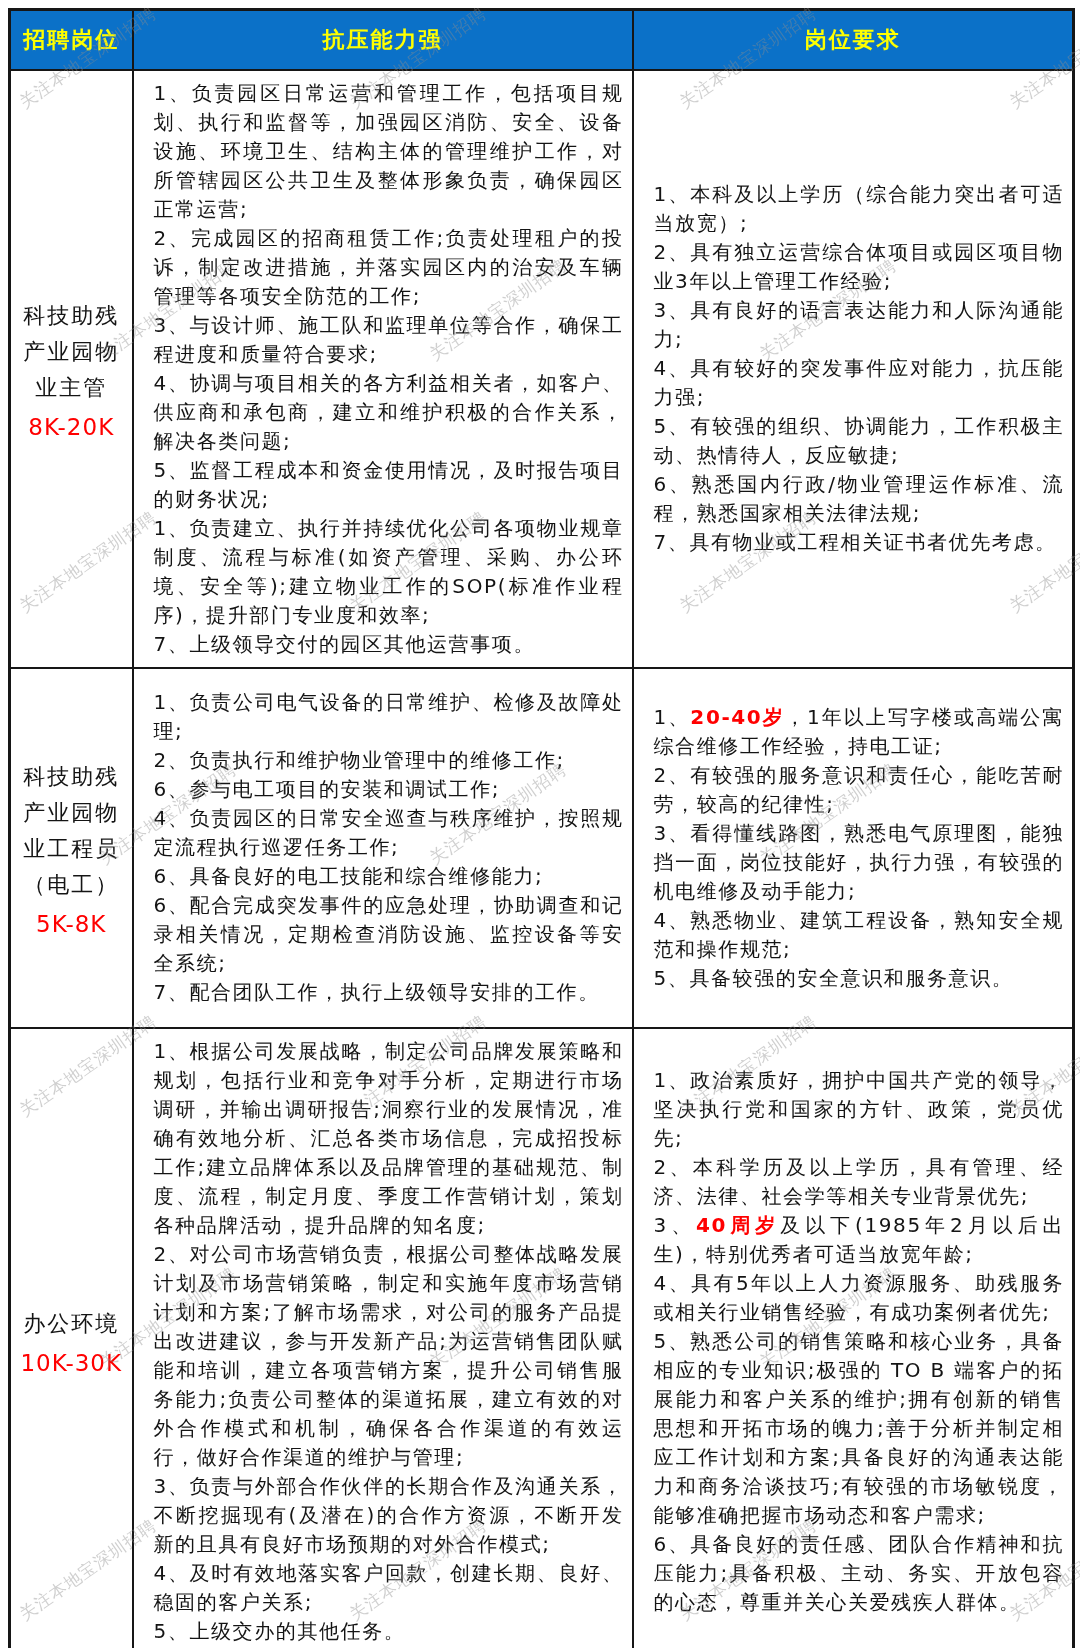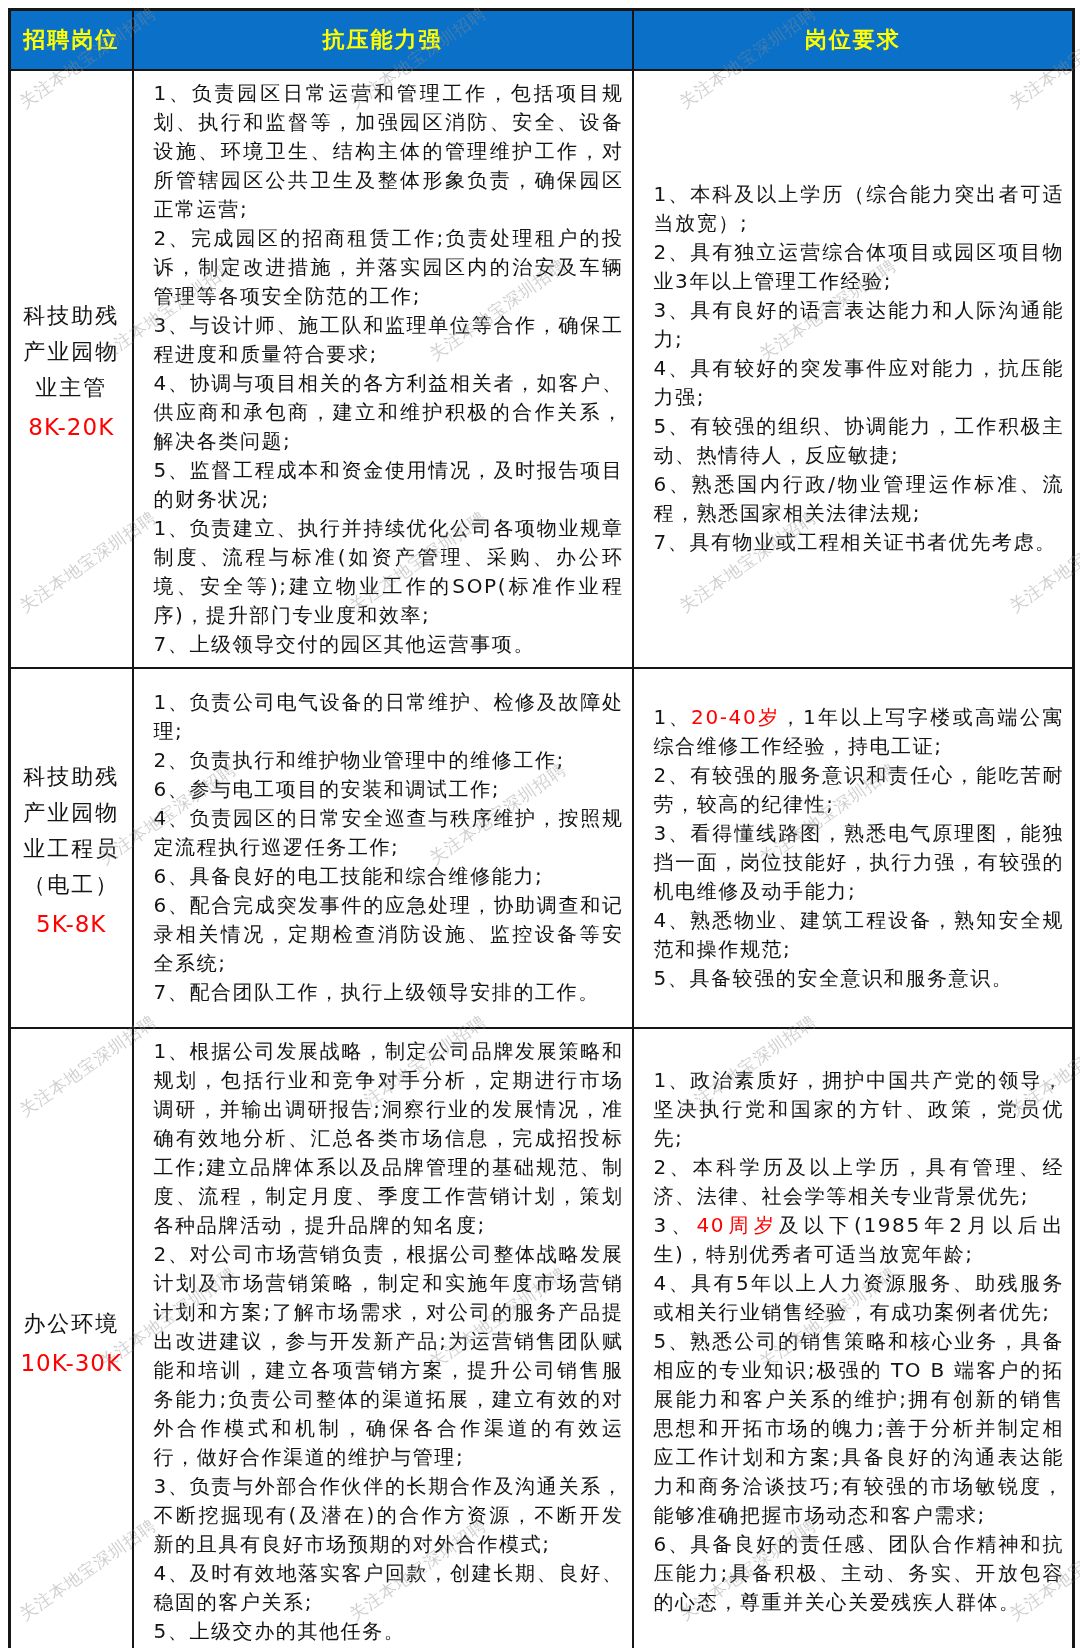--- a/index.html
+++ b/index.html
@@ -40,21 +40,21 @@
   }
   .pos-name{line-height:36px;letter-spacing:2px;}
   .pos-salary{color:var(--salary);margin-top:8px;font-size:23px;letter-spacing:1px;}
   td.text-cell{
     padding:8px 8px 8px 20px;
     font-size:20px;color:var(--body-text);
     line-height:29px;letter-spacing:1.6px;
     text-align:justify;
   }
   .item{margin:0;}
-  .red{color:var(--highlight);}
+  .red{color:var(--highlight);font-weight:bold;}
   .watermark-layer{
     position:absolute;inset:0;z-index:6;pointer-events:none;
   }
   .wm{
     position:absolute;
     font-size:17px;color:rgba(140,140,140,0.42);
     white-space:nowrap;letter-spacing:1px;
     transform:rotate(-35deg);transform-origin:left top;
   }
 </style>

